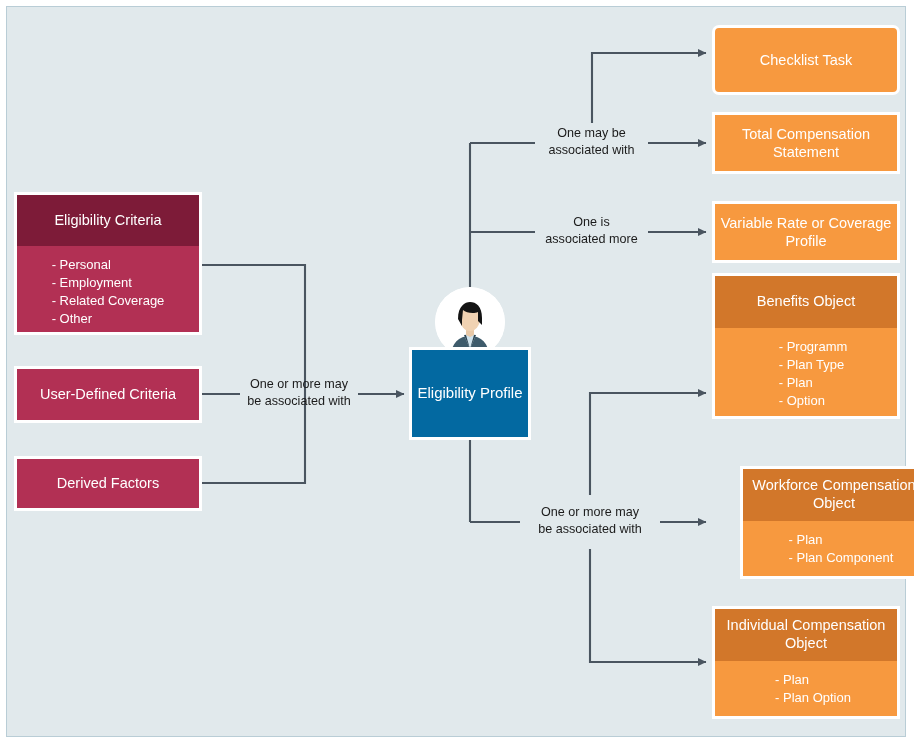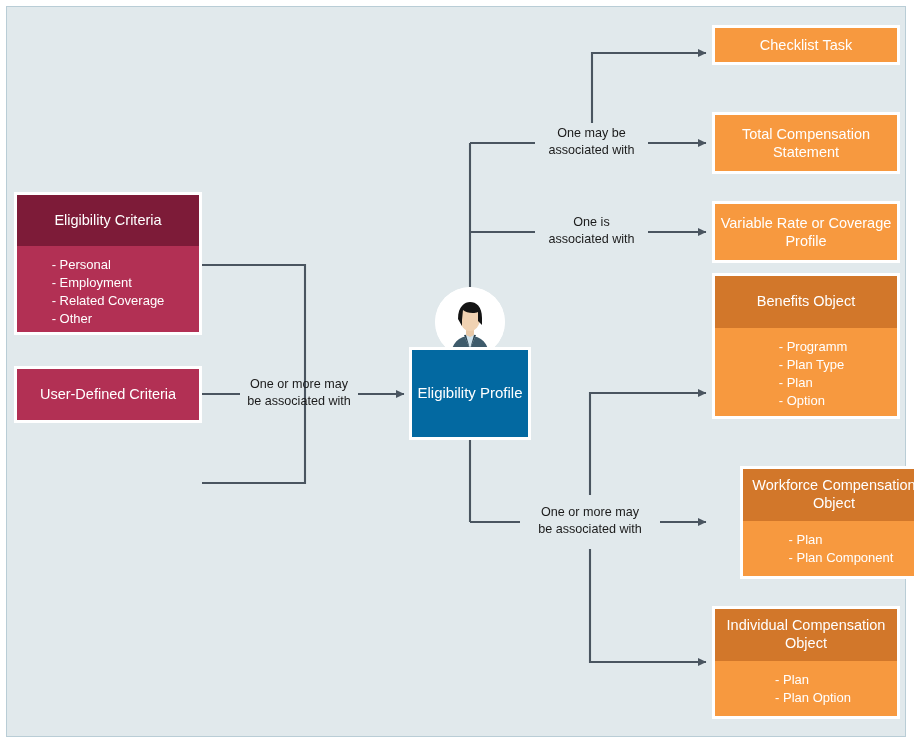--- a/index.html
+++ b/index.html
@@ -150,20 +150,21 @@
         <li>- Employment</li>
         <li>- Related Coverage</li>
         <li>- Other</li>
       </ul>
     </div>
   </div>
 
   <div class="node node-simple crimson-solid" style="left:14px; top:366px; width:188px; height:57px;">User-Defined
 Criteria</div>
 
+  <div class="node node-simple crimson-solid" style="left:14px; top:456px; width:188px; height:55px;">Derived Factors</div>
 
   <div class="avatar" style="left:435px; top:287px; width:70px; height:70px;">
     <svg viewBox="0 0 70 70" width="70" height="70">
       <circle cx="35" cy="35" r="35" fill="#ffffff"></circle>
 
       <path d="M16,70 C16,56 24,49 35,49 C46,49 54,56 54,70 Z" fill="#3e5b6b"></path>
 
       <path d="M29,48 L35,62 L41,48 L35,45 Z" fill="#cfe2ec"></path>
 
       <path d="M29,48 L35,62 L31,48 Z" fill="#2f4654"></path>
@@ -173,21 +174,21 @@
 
       <ellipse cx="35" cy="32" rx="10" ry="12" fill="#f0d2b2"></ellipse>
 
       <path d="M23,32 C23,19 30,15 35,15 C41,15 47,19 47,31 L47,38 L43,34 L43,25 C39,27 31,26 28,23 L27,33 L27,39 Z" fill="#141414"></path>
     </svg>
   </div>
 
   <div class="node node-simple pink-solid" style="left:409px; top:347px; width:122px; height:93px; font-size:15px;">Eligibility
 Profile</div>
 
-  <div class="node node-simple orange-solid" style="left:712px; top:25px; width:188px; height:40px;">Checklist Task</div>
+  <div class="node node-simple orange-solid" style="left:712px; top:25px; width:188px; height:70px;border-radius:7px;">Checklist Task</div>
 
   <div class="node node-simple orange-solid" style="left:712px; top:112px; width:188px; height:62px;">Total Compensation
 Statement</div>
 
   <div class="node node-simple orange-solid" style="left:712px; top:201px; width:188px; height:62px;">Variable Rate or
 Coverage Profile</div>
 
   <div class="node" style="left:712px; top:273px; width:188px; height:146px;">
     <div class="node-header orange-header" style="height:52px;">Benefits Object</div>
     <div class="node-body orange-body node-body-wrap" style="height:88px;">
@@ -222,18 +223,18 @@
     </div>
   </div>
 
   <div class="edge-label" style="left:238px; top:376px; width:122px;">One or more may
 be associated with</div>
 
   <div class="edge-label" style="left:534px; top:125px; width:115px;">One may be
 associated with</div>
 
   <div class="edge-label" style="left:534px; top:214px; width:115px;">One is
-associated with</div>
+associated more</div>
 
   <div class="edge-label" style="left:519px; top:504px; width:142px;">One or more may
 be associated with</div>
 
 </div>
 
 </body></html>

